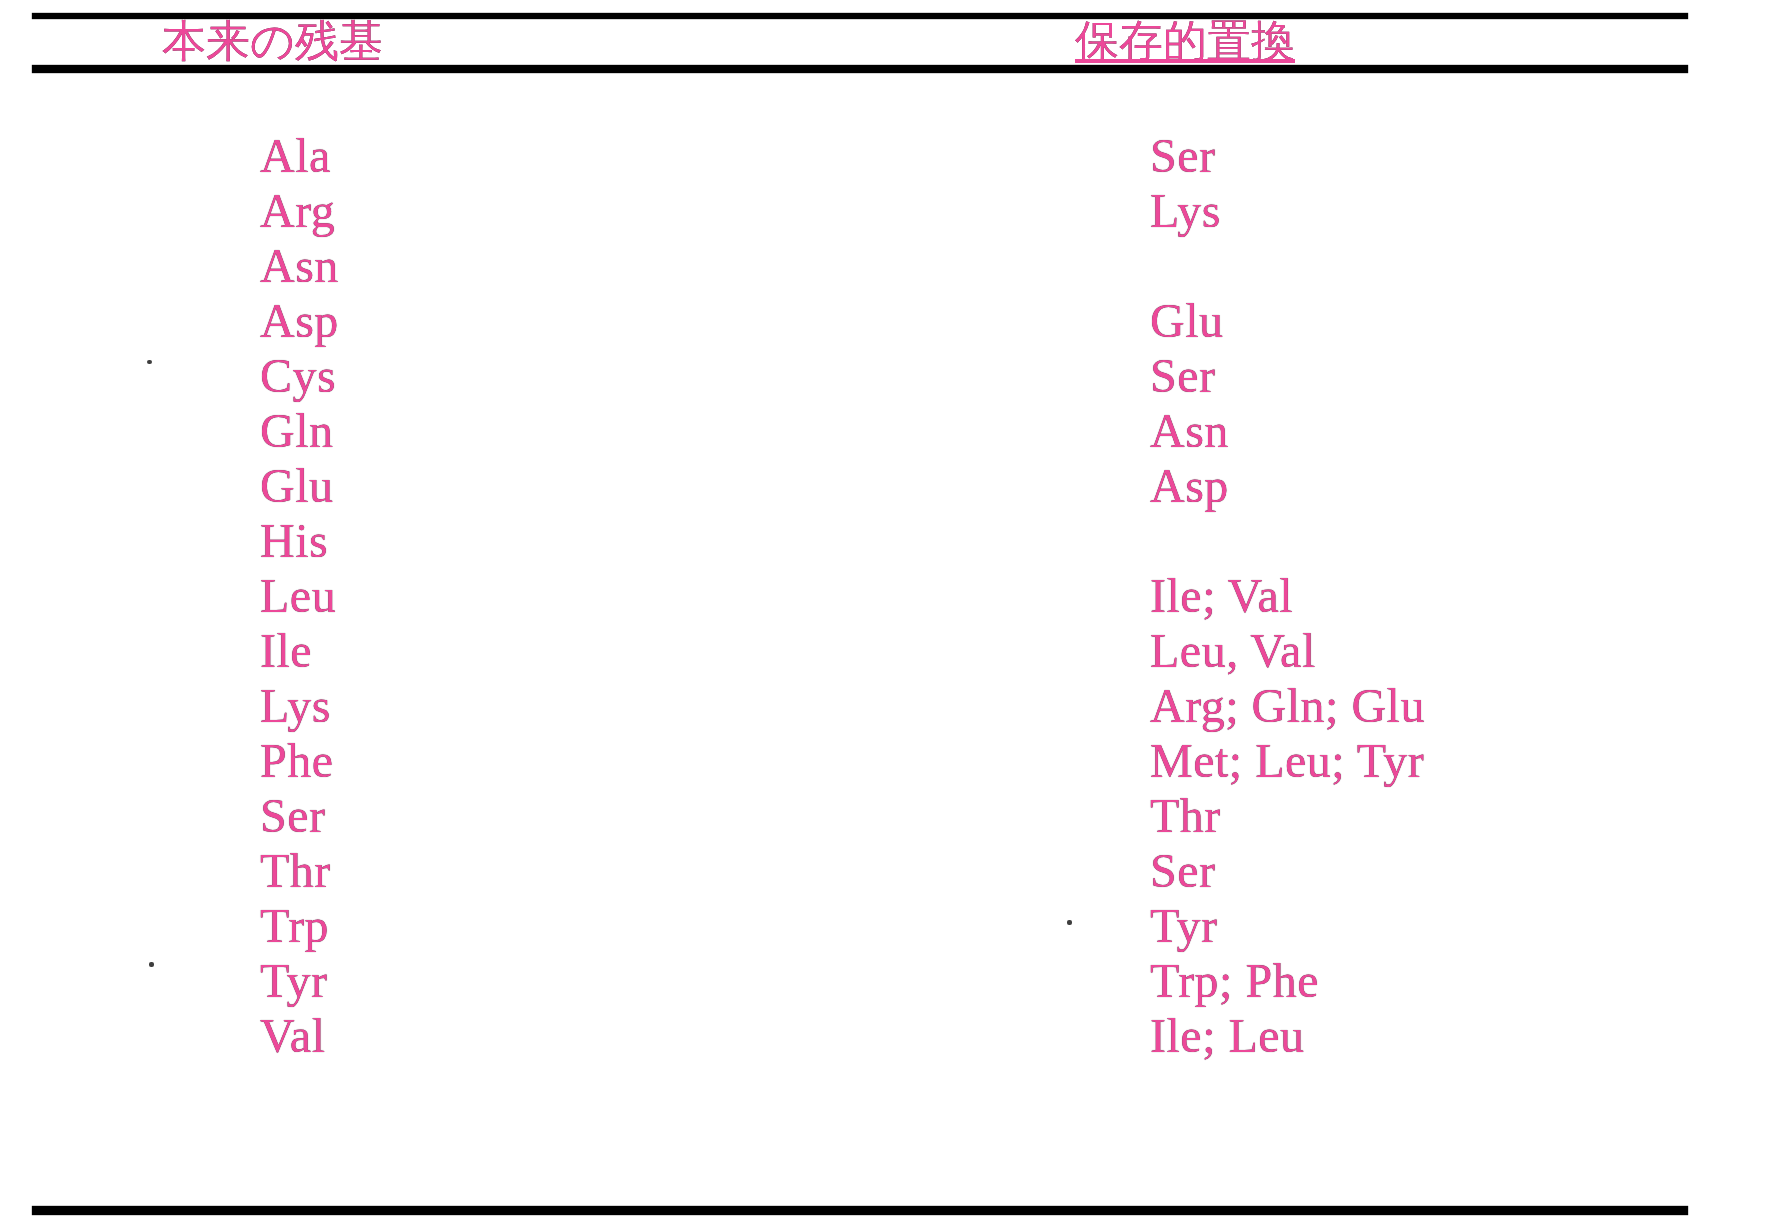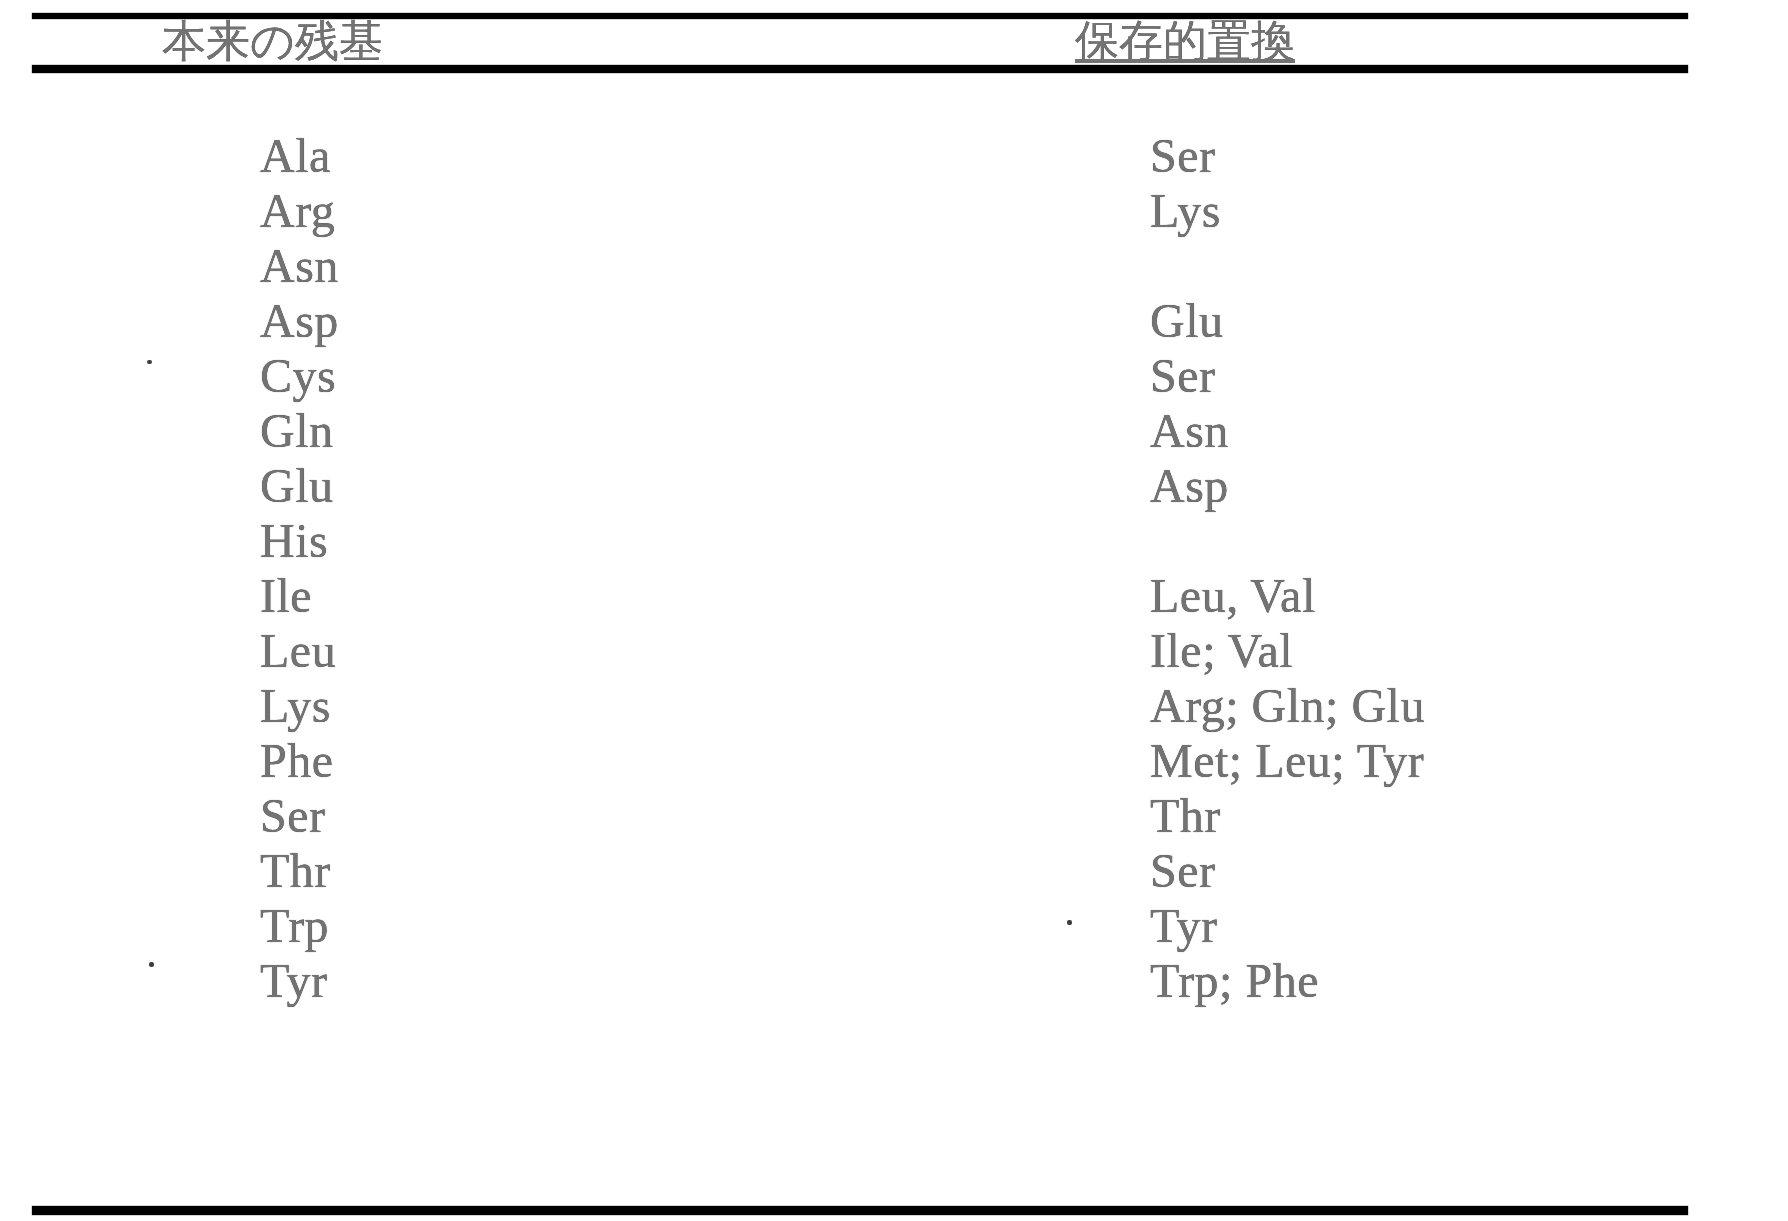--- a/index.html
+++ b/index.html
@@ -7,21 +7,21 @@
     padding: 0;
     background: #ffffff;
   }
   .page {
     position: relative;
     width: 1788px;
     height: 1221px;
     background: #ffffff;
     overflow: hidden;
     font-family: "Liberation Serif", "DejaVu Serif", serif;
-    color: #737373;
+    color: #ec4899;
   }
   
   .rule {
     position: absolute;
     left: 32px;
     width: 1656px;
     background: #000000;
     box-shadow: 0 0 1px #000000;
   }
   .rule-top-outer  { top: 13px;   height: 6px; }
@@ -114,26 +114,26 @@
         <span class="cell cell-substitution">Asn</span>
       </div>
       <div class="row">
         <span class="cell cell-original">Glu</span>
         <span class="cell cell-substitution">Asp</span>
       </div>
       <div class="row">
         <span class="cell cell-original">His</span>
       </div>
       <div class="row">
+        <span class="cell cell-original">Leu</span>
+        <span class="cell cell-substitution">Ile; Val</span>
+      </div>
+      <div class="row">
         <span class="cell cell-original">Ile</span>
         <span class="cell cell-substitution">Leu, Val</span>
-      </div>
-      <div class="row">
-        <span class="cell cell-original">Leu</span>
-        <span class="cell cell-substitution">Ile; Val</span>
       </div>
       <div class="row">
         <span class="cell cell-original">Lys</span>
         <span class="cell cell-substitution">Arg; Gln; Glu</span>
       </div>
       <div class="row">
         <span class="cell cell-original">Phe</span>
         <span class="cell cell-substitution">Met; Leu; Tyr</span>
       </div>
       <div class="row">
@@ -145,20 +145,24 @@
         <span class="cell cell-substitution">Ser</span>
       </div>
       <div class="row">
         <span class="cell cell-original">Trp</span>
         <span class="cell cell-substitution">Tyr</span>
       </div>
       <div class="row">
         <span class="cell cell-original">Tyr</span>
         <span class="cell cell-substitution">Trp; Phe</span>
       </div>
+      <div class="row">
+        <span class="cell cell-original">Val</span>
+        <span class="cell cell-substitution">Ile; Leu</span>
+      </div>
     </div>
 
   <div class="rule rule-bottom"></div>
 
   <div class="speck speck-1"></div>
   <div class="speck speck-2"></div>
   <div class="speck speck-3"></div>
 
 </div>
 

